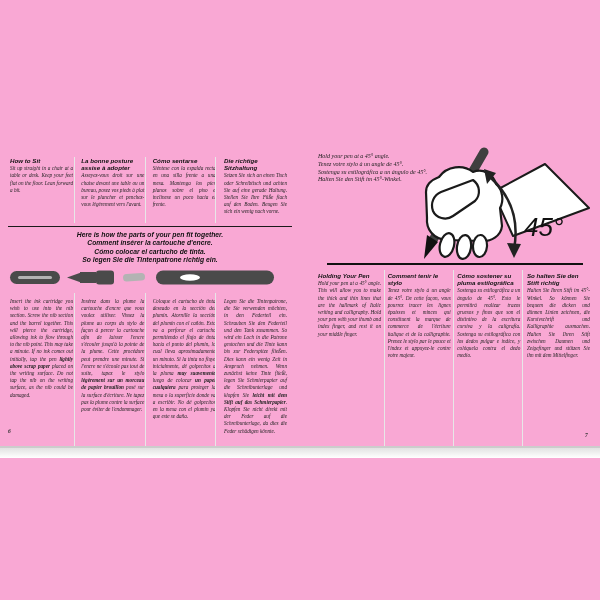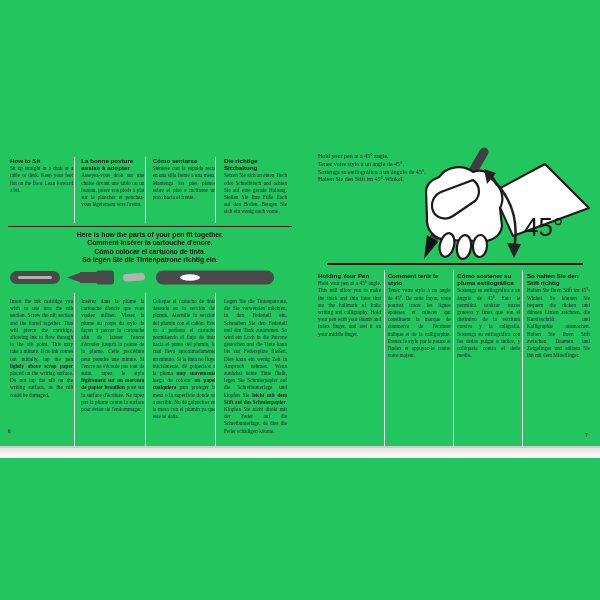--- a/index.html
+++ b/index.html
@@ -1,17 +1,17 @@
 <!DOCTYPE html>
 <html><head>
 <meta charset="utf-8">
 <style>
   html,body{margin:0;padding:0;background:#fff;}
-  #canvas{position:relative;width:600px;height:600px;background:#22c55e;overflow:hidden;
-          font-family:"Liberation Serif",serif;color:#1c1c1c;}
+  #canvas{position:relative;width:600px;height:600px;background:#f9a8d4;overflow:hidden;
+          font-family:"Liberation Serif",serif;color:#1c1c1c;font-style:italic;}
   .abs{position:absolute;}
   .col-row{display:flex;justify-content:space-between;}
   .col{width:63px;}
   .col-title{font-family:"Liberation Sans",sans-serif;font-weight:700;font-size:6.2px;
              line-height:7.2px;color:#111;margin-bottom:1px;}
   .col-body{font-size:5.2px;line-height:7.2px;text-align:justify;color:#222;}
   .col-body .bold{font-weight:700;}
   .heading-center{font-family:"Liberation Sans",sans-serif;font-weight:700;font-size:6.8px;
                   line-height:8.3px;text-align:center;color:#111;}
   .angle-heading{font-size:6px;line-height:7.8px;color:#222;}

